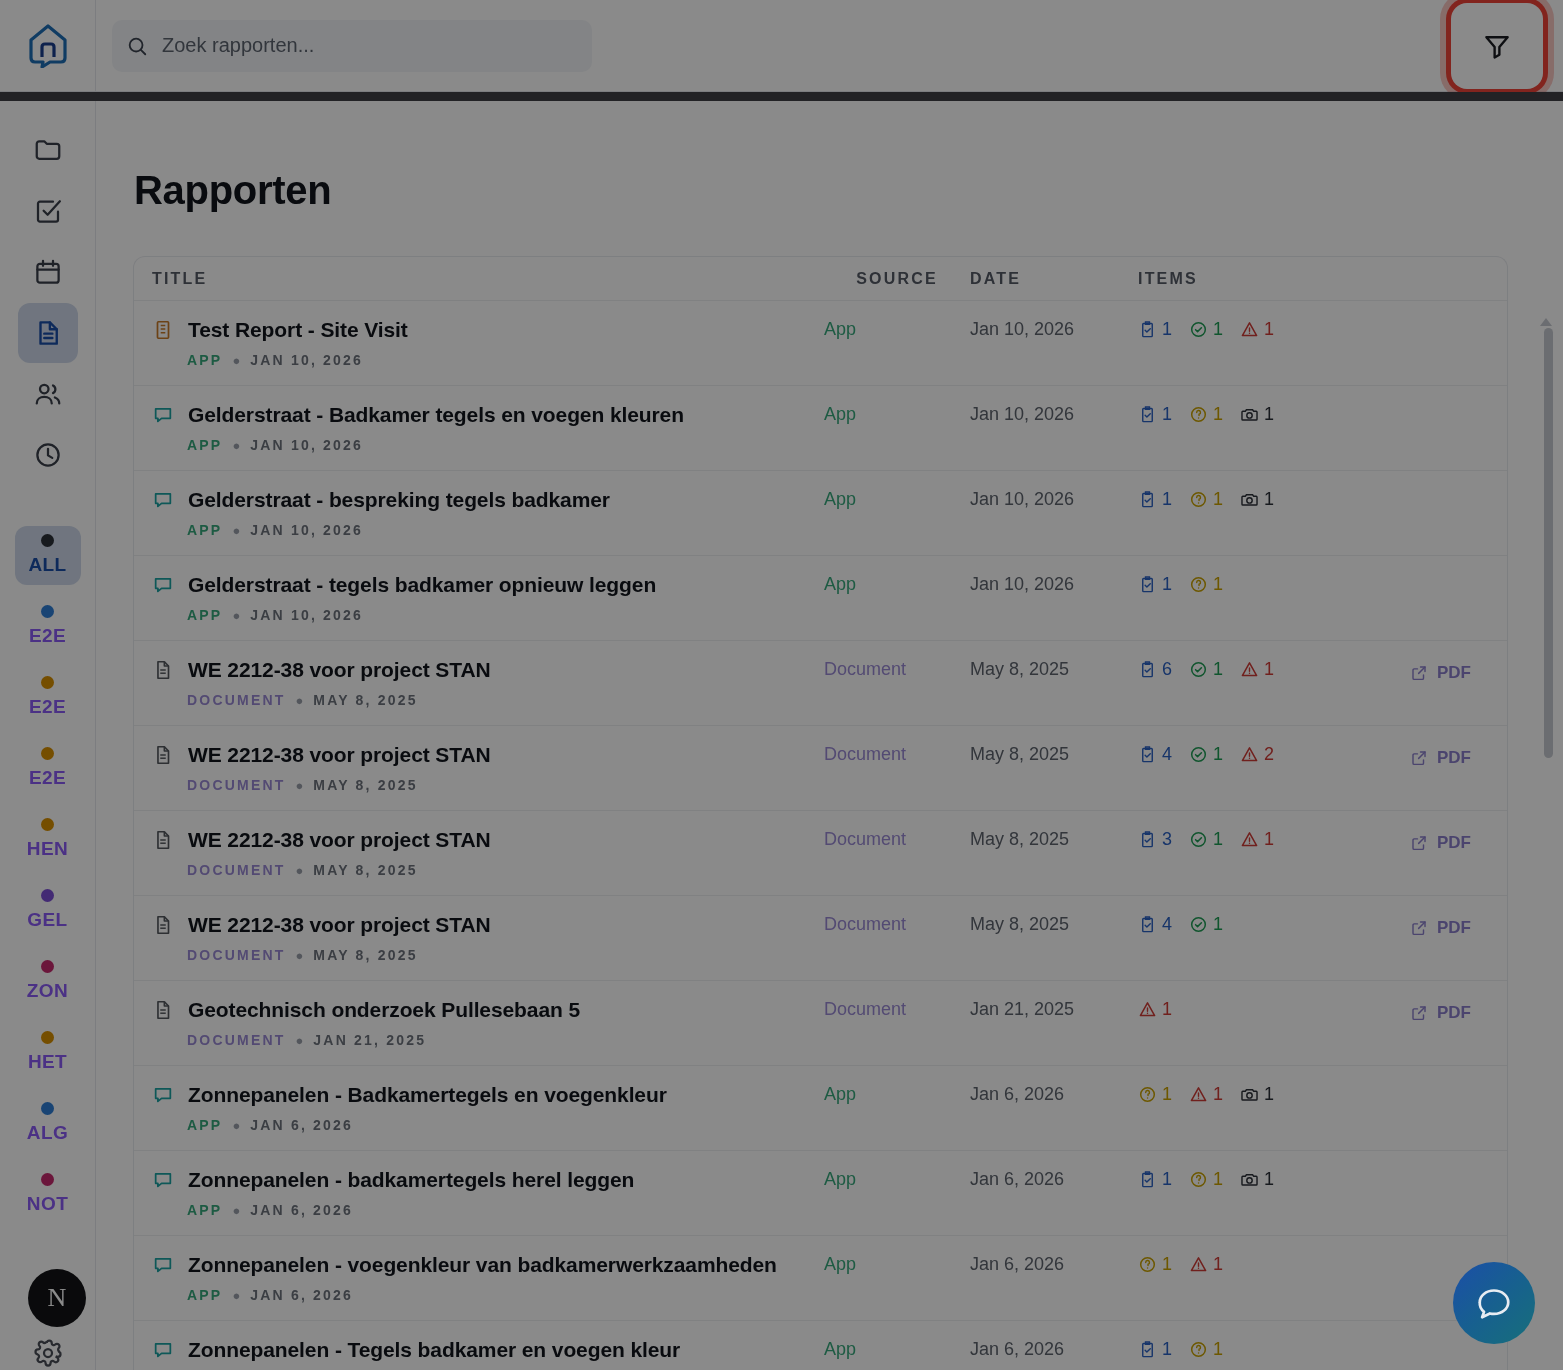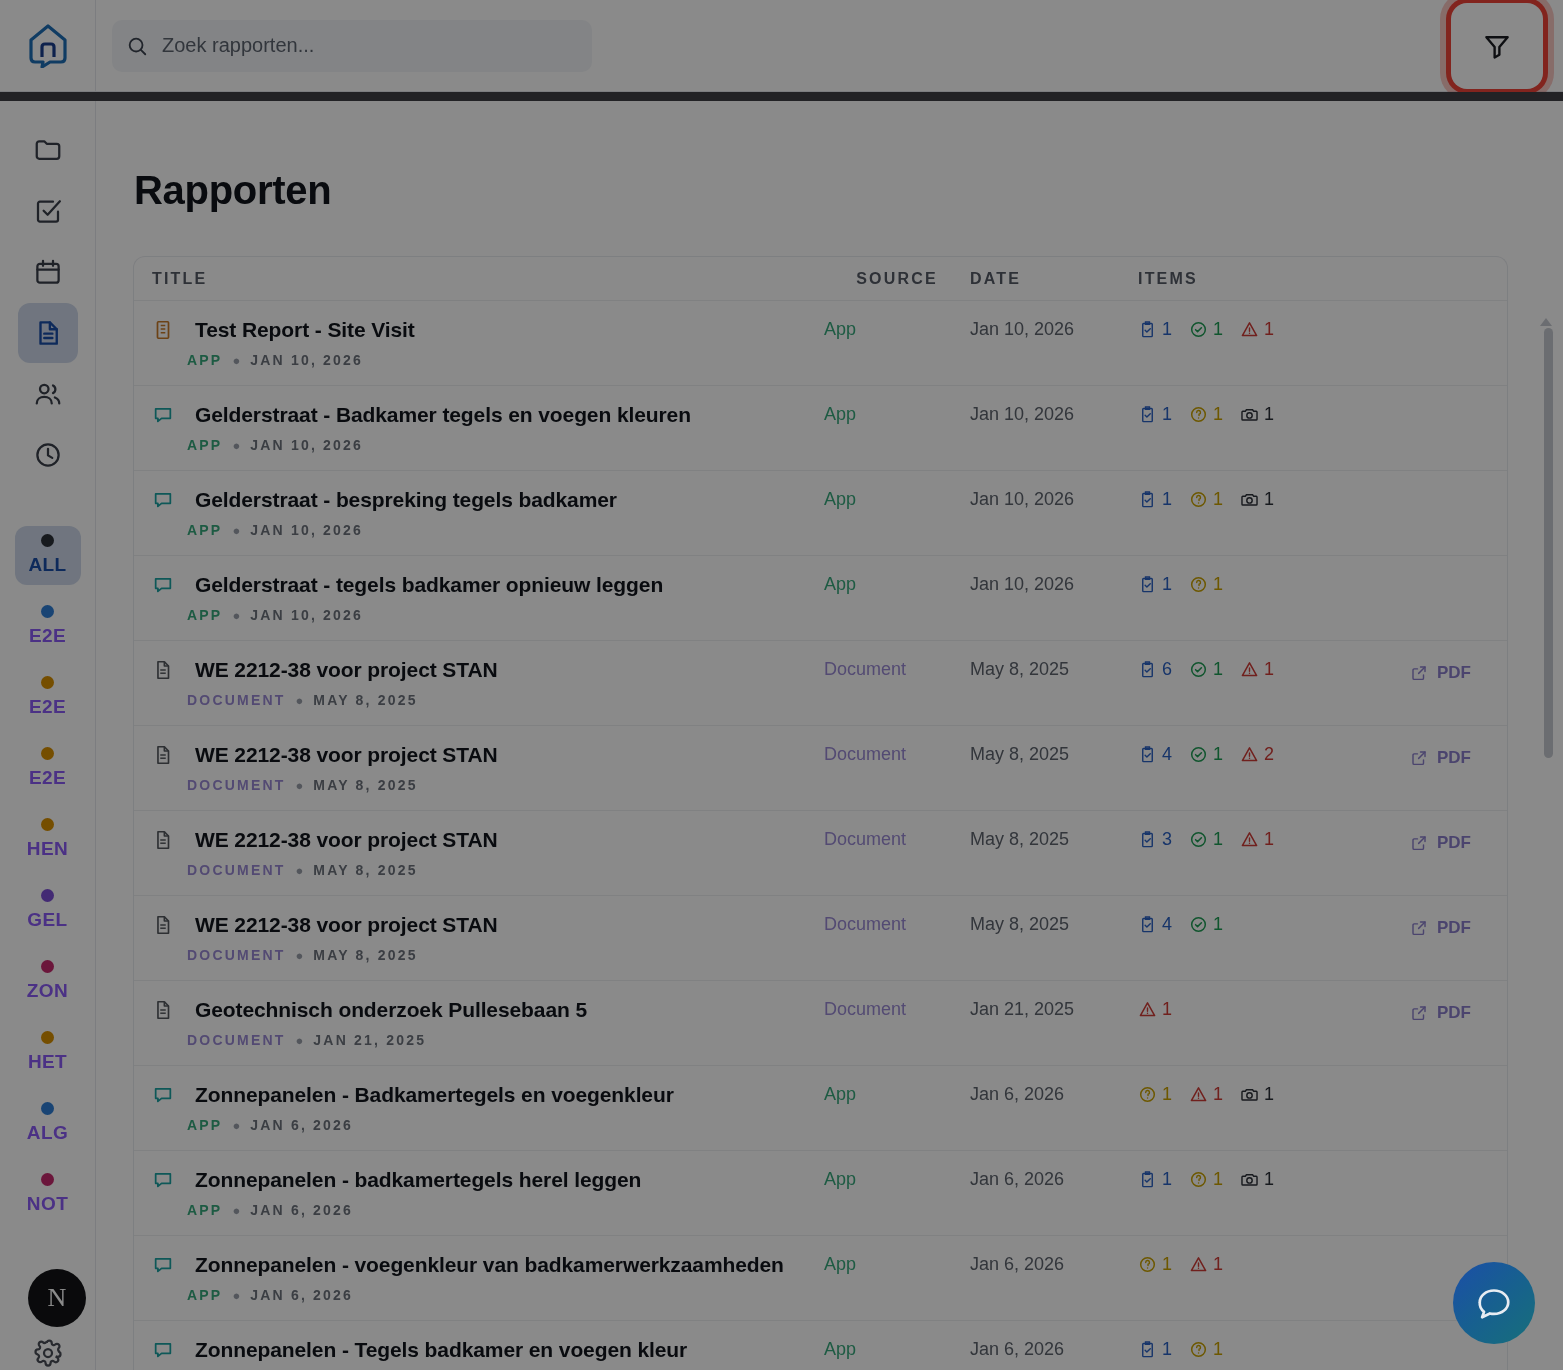--- a/index.html
+++ b/index.html
@@ -147,21 +147,21 @@
   .col-items  { flex: 1; }
 
   .row {
     display: flex; align-items: flex-start;
     padding: 17px 0 17px 18px;
     border-bottom: 1px solid #eceef1;
     min-height: 77px; position: relative;
     cursor: pointer;
   }
   .row-title-cell { width: 672px; padding-right: 10px; }
-  .row-title-line { display: flex; align-items: center; gap: 21px; }
+  .row-title-line { display: flex; align-items: center; gap: 14px; }
   .type-icon { width: 22px; height: 22px; flex: 0 0 auto; }
   .row-title {
     font-size: 21px; font-weight: 700; color: #11151c; letter-spacing: -0.1px;
   }
   .row-sub {
     margin-top: 10px; margin-left: 35px;
     font-size: 14px; font-weight: 700; letter-spacing: 2.2px;
     display: flex; align-items: center; gap: 10px;
   }
   .sub-source.app { color: #37a87c; }

